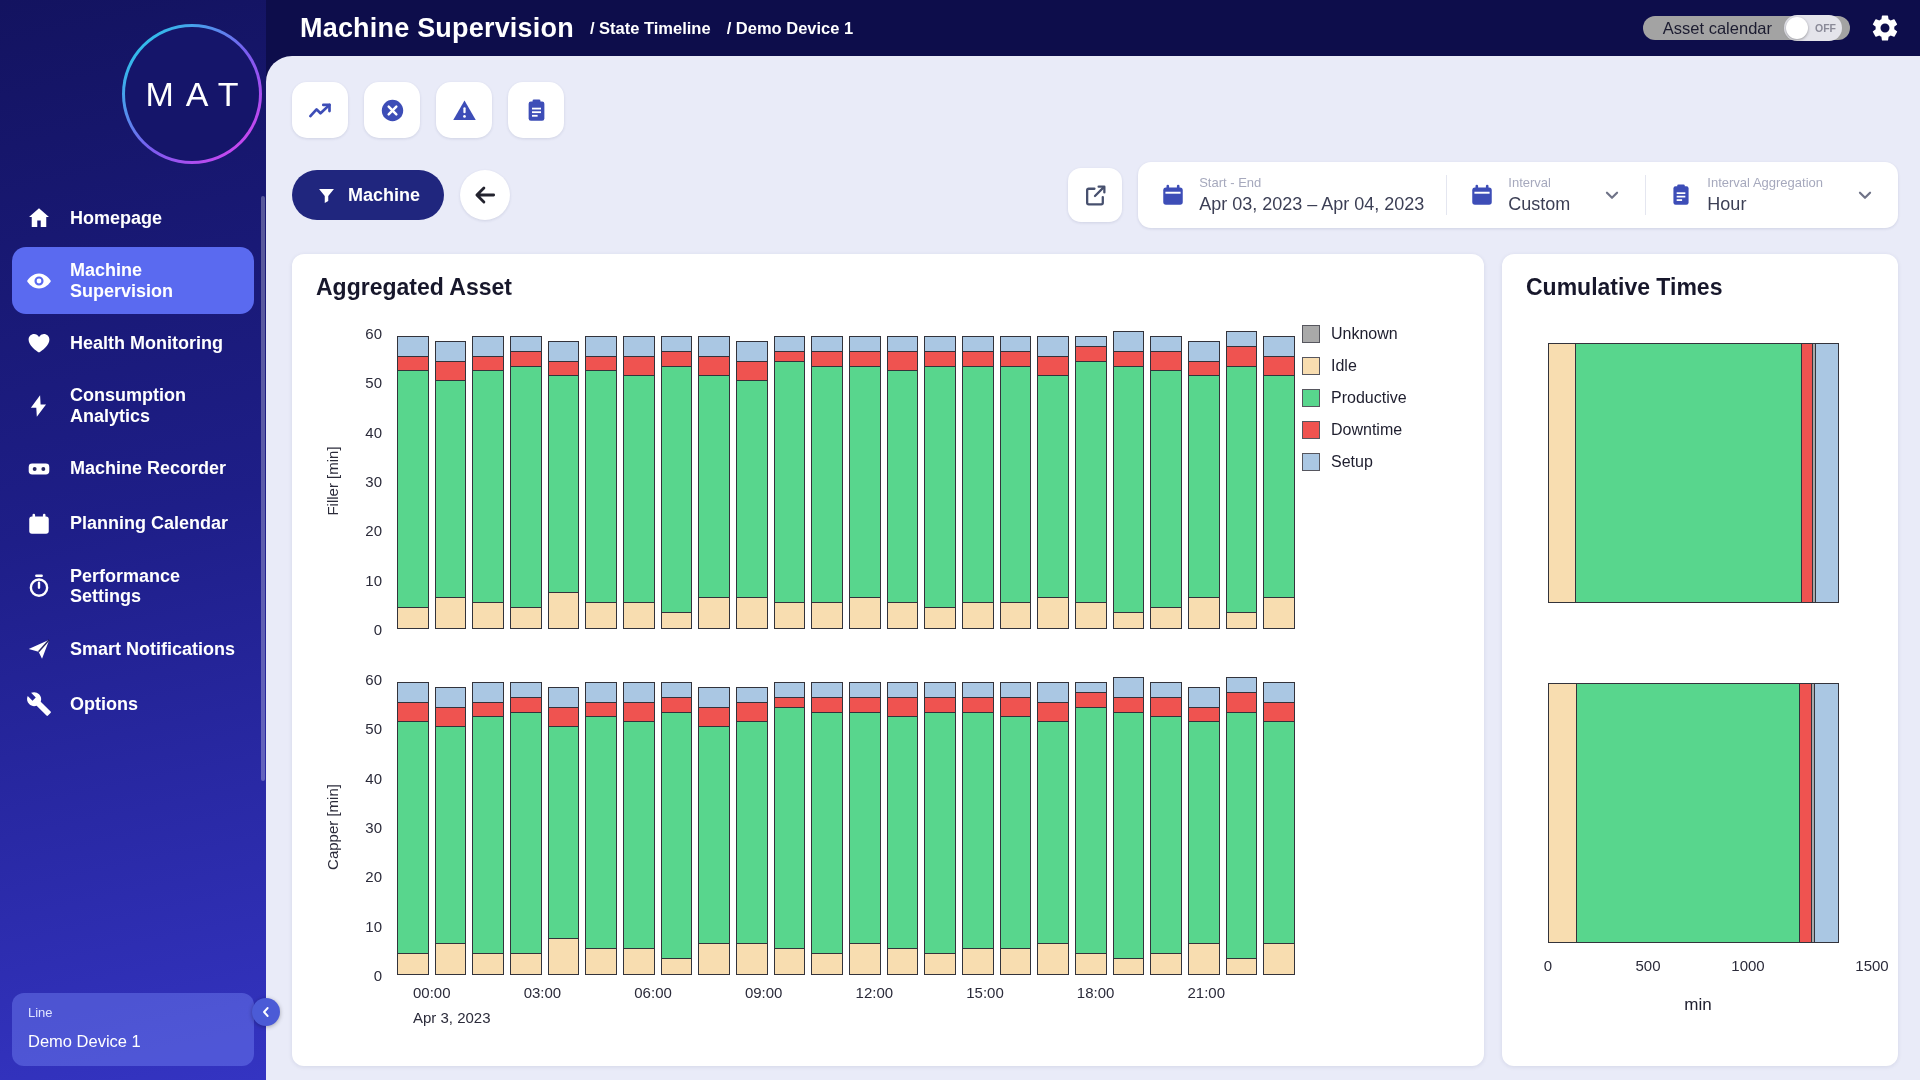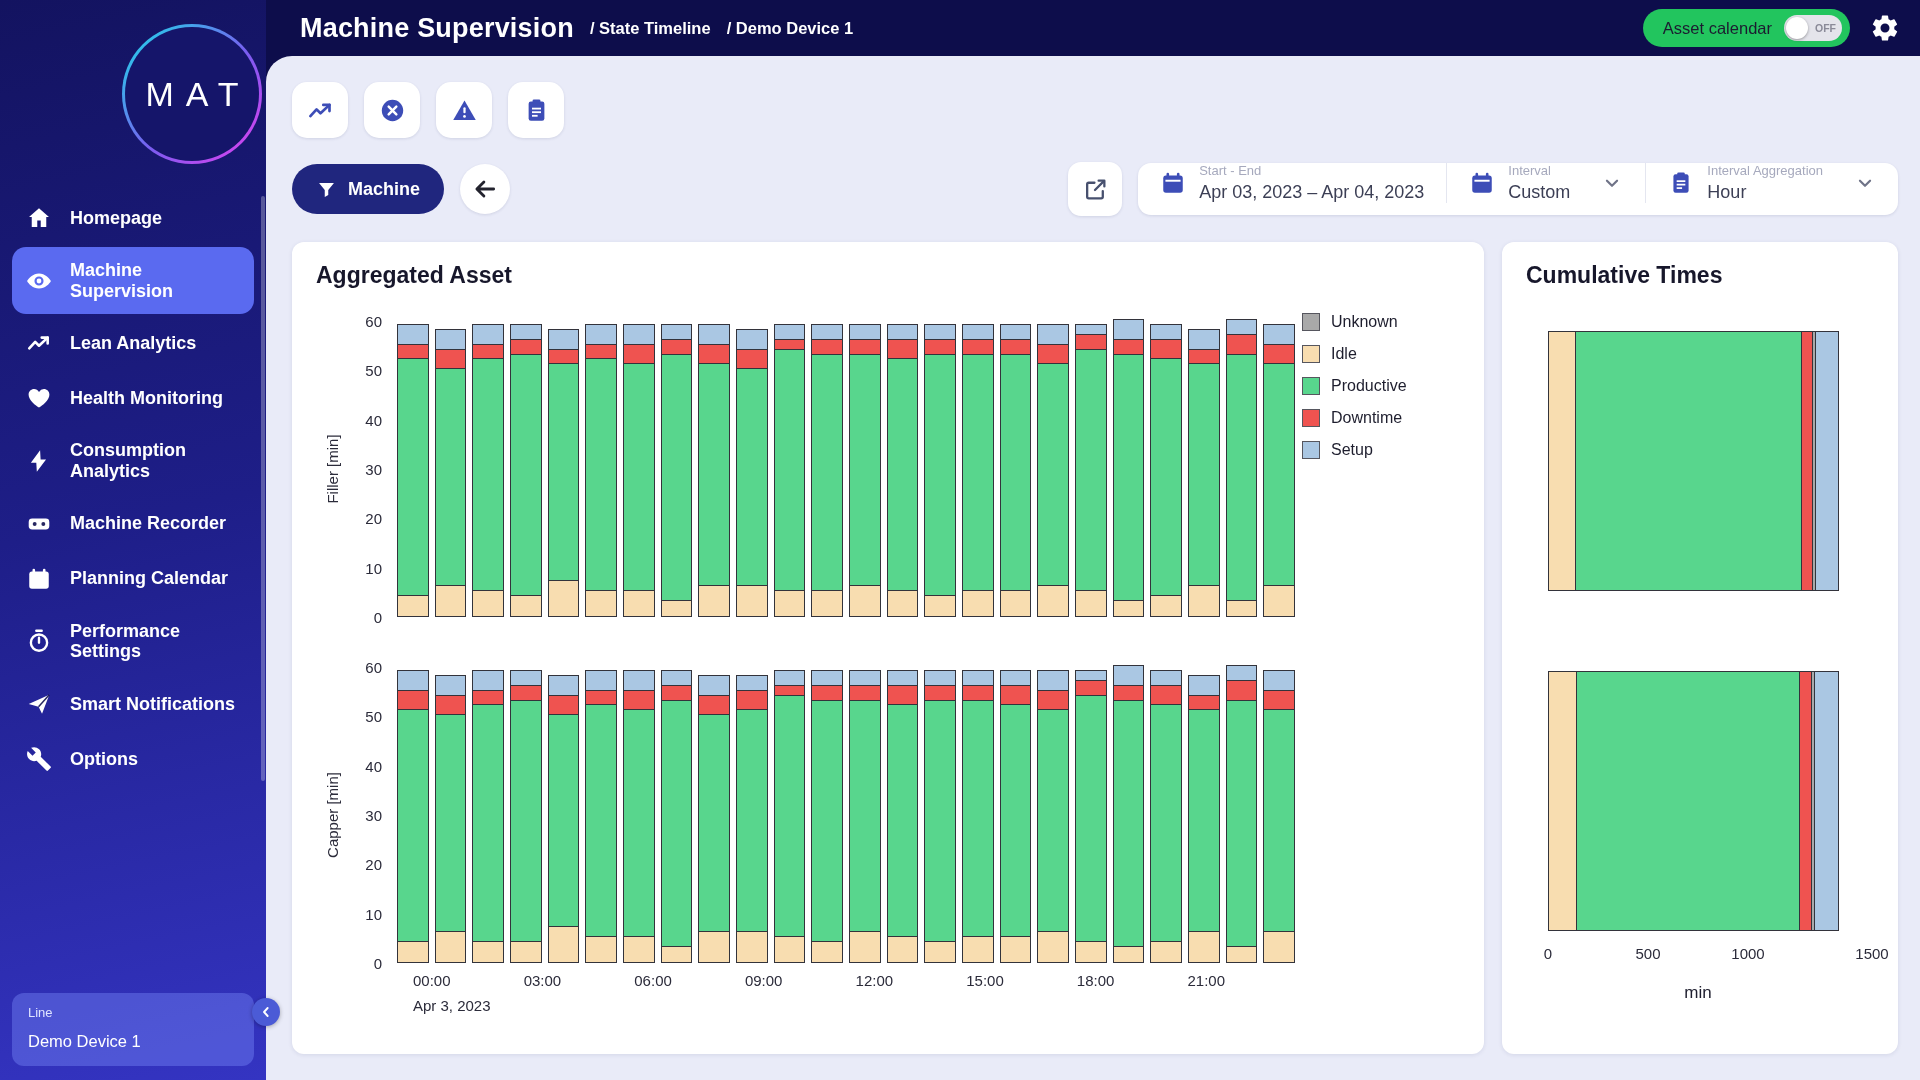--- a/index.html
+++ b/index.html
@@ -18,21 +18,21 @@
   .topbar {
     position:absolute; left:0; top:0; width:100%; height:56px;
     background:#0d0d4b; display:flex; align-items:center;
     padding:0 20px 0 300px; z-index:2;
   }
   .tb-title { font-size:27px; font-weight:700; color:#fff; letter-spacing:.2px; }
   .tb-crumbs { display:flex; gap:16px; margin-left:16px; }
   .tb-crumb { font-size:16.5px; font-weight:600; color:#fff; }
   .tb-right { margin-left:auto; display:flex; align-items:center; gap:20px; }
   .asset-pill {
-    background:#22c55e; border-radius:22px; height:38px; display:flex;
+    background:#a3a3a3; border-radius:22px; height:24px; display:flex;
     align-items:center; gap:12px; padding:0 8px 0 20px;
     font-size:16.5px; color:#1c1c30; cursor:pointer;
   }
   .toggle { width:58px; height:26px; border-radius:13px; background:#e4e4eb;
     display:flex; align-items:center; padding:2px; cursor:pointer; }
   .knob { width:22px; height:22px; border-radius:50%; background:#fff;
     box-shadow:0 1px 3px rgba(0,0,0,.35); flex:none; }
   .toggle-label { font-size:10.5px; font-weight:700; color:#8a8a98; margin-left:7px; }
   .gear-btn { width:30px; height:30px; color:#fff; cursor:pointer; }
 
@@ -86,22 +86,22 @@
   .machine-btn .svgi { width:21px; height:21px; }
   .back-btn { width:50px; height:50px; border-radius:50%; background:#fff;
     display:flex; align-items:center; justify-content:center; color:#23232e;
     box-shadow:0 1px 3px rgba(30,40,90,.12); cursor:pointer; }
   .back-btn .svgi { width:26px; height:26px; }
   .spacer { flex:1; }
   .export-btn { width:54px; height:54px; background:#fff; border-radius:13px;
     display:flex; align-items:center; justify-content:center; color:#47506e;
     box-shadow:0 1px 3px rgba(30,40,90,.12); cursor:pointer; }
   .export-btn .svgi { width:25px; height:25px; }
-  .range-card { height:52px; background:#fff; border-radius:13px; display:flex;
-    align-items:flex-start; box-shadow:0 1px 3px rgba(30,40,90,.12); }
+  .range-card { height:66px; background:#fff; border-radius:13px; display:flex;
+    align-items:center; box-shadow:0 1px 3px rgba(30,40,90,.12); }
   .field { display:flex; align-items:center; gap:13px; padding:0 22px; cursor:pointer; }
   .field + .field { border-left:1px solid #e4e6f0; }
   .field-icon { width:26px; height:26px; color:#3d4db7; flex:none; }
   .field-col { display:flex; flex-direction:column; gap:4px; }
   .field-label { font-size:13px; color:#a6a9bd; }
   .field-value { font-size:18px; color:#3c3f55; }
   .chev { width:22px; height:22px; color:#707488; margin-left:18px; flex:none; }
 
   
   .charts-row { display:flex; gap:18px; height:812px; }
@@ -184,29 +184,20 @@
         <span>Homepage</span>
       </div>
       <div class="nav-item active">
         <span class="svgi nav-icon">
           <svg viewBox="0 0 24 24" fill="currentColor">
             <path fill-rule="evenodd" d="M12 5C6.5 5 2.3 9.4 1 12c1.3 2.6 5.5 7 11 7s9.7-4.4 11-7c-1.3-2.6-5.5-7-11-7zm0 11.2A4.2 4.2 0 1 1 12 7.8a4.2 4.2 0 0 1 0 8.4z"></path>
             <circle cx="12" cy="12" r="2.2"></circle>
           </svg>
         </span>
         <span>Machine Supervision</span>
-      </div>
-      <div class="nav-item">
-        <span class="svgi nav-icon">
-          <svg viewBox="0 0 24 24" fill="none" stroke="currentColor" stroke-width="2.4" stroke-linecap="round" stroke-linejoin="round">
-            <path d="M3 17l5.5-6 3.5 3.5L20 7"></path>
-            <path d="M14.5 7H20v5.5"></path>
-          </svg>
-        </span>
-        <span>Lean Analytics</span>
       </div>
       <div class="nav-item">
         <span class="svgi nav-icon">
           <svg viewBox="0 0 24 24" fill="currentColor">
             <path d="M12 20.8C9.1 18.9 2.4 14.1 2.4 8.9 2.4 6 4.7 3.8 7.5 3.8c1.8 0 3.5 1 4.5 2.6a5.3 5.3 0 0 1 4.5-2.6c2.8 0 5.1 2.2 5.1 5.1 0 5.2-6.7 10-9.6 11.9z"></path>
           </svg>
         </span>
         <span>Health Monitoring</span>
       </div>
       <div class="nav-item">

